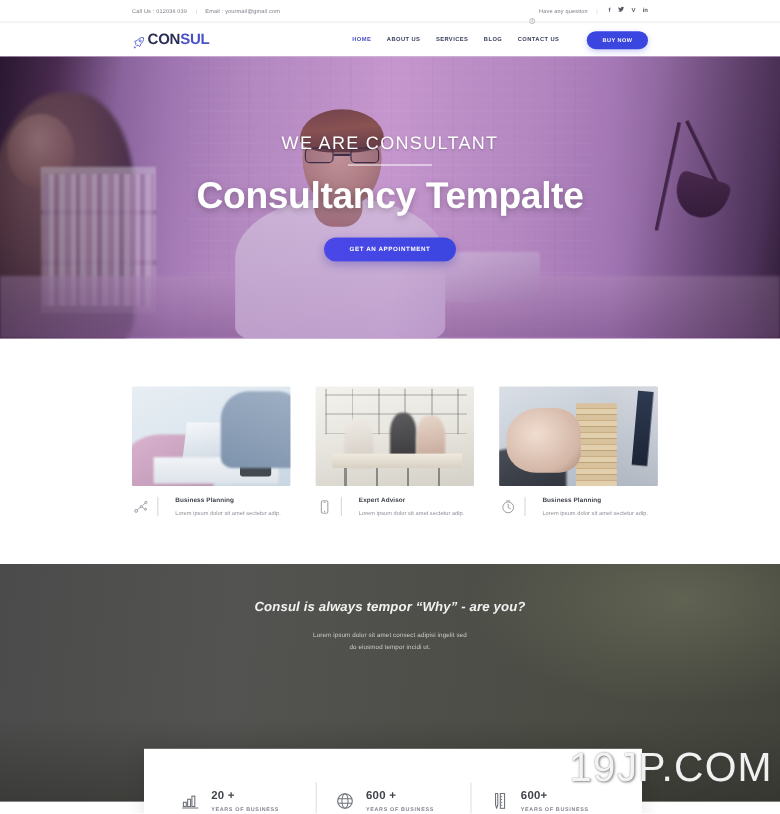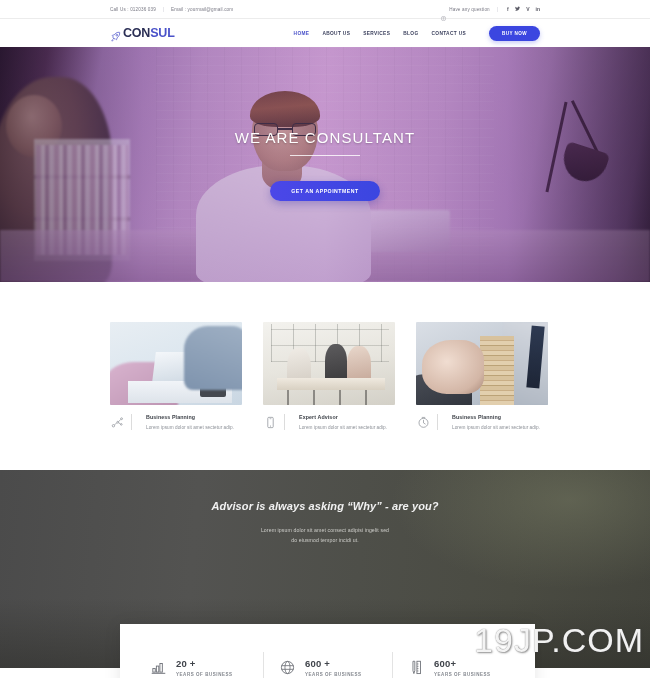--- a/index.html
+++ b/index.html
@@ -445,20 +445,21 @@
       <div class="hp-glasses">
           <i></i>
           <b></b>
           <i></i>
         </div>
     </div>
     <div class="hero-tint"></div>
     <div class="hero-inner">
       <div class="hero-kicker">WE ARE CONSULTANT</div>
       <div class="hero-rule"></div>
+      <div class="hero-title">Consultancy Tempalte</div>
       <button class="btn-appointment">GET AN APPOINTMENT</button>
     </div>
   </div>
 
   <div class="services">
 
     <div class="card">
       <div class="card-img img1">
         <span class="i1a"></span>
           <span class="i1b"></span>
@@ -527,21 +528,21 @@
           <div class="card-title">Business Planning</div>
           <div class="card-desc">Lorem ipsum dolor sit amet sectetur adip.</div>
         </span>
       </div>
     </div>
 
   </div>
 
   <div class="quote">
     <div class="quote-inner">
-      <div class="quote-title">Advisor is always asking “Why” - are you?</div>
+      <div class="quote-title">Consul is always tempor “Why” - are you?</div>
       <div class="quote-sub">Lorem ipsum dolor sit amet consect adipisi ingelit sed</div>
       <div class="quote-sub">do eiusmod tempor incidi ut.</div>
     </div>
   </div>
 
   <div class="stats">
 
     <div class="stat">
       <span class="stat-icon">
         <svg viewBox="0 0 24 24" width="17" height="17">

